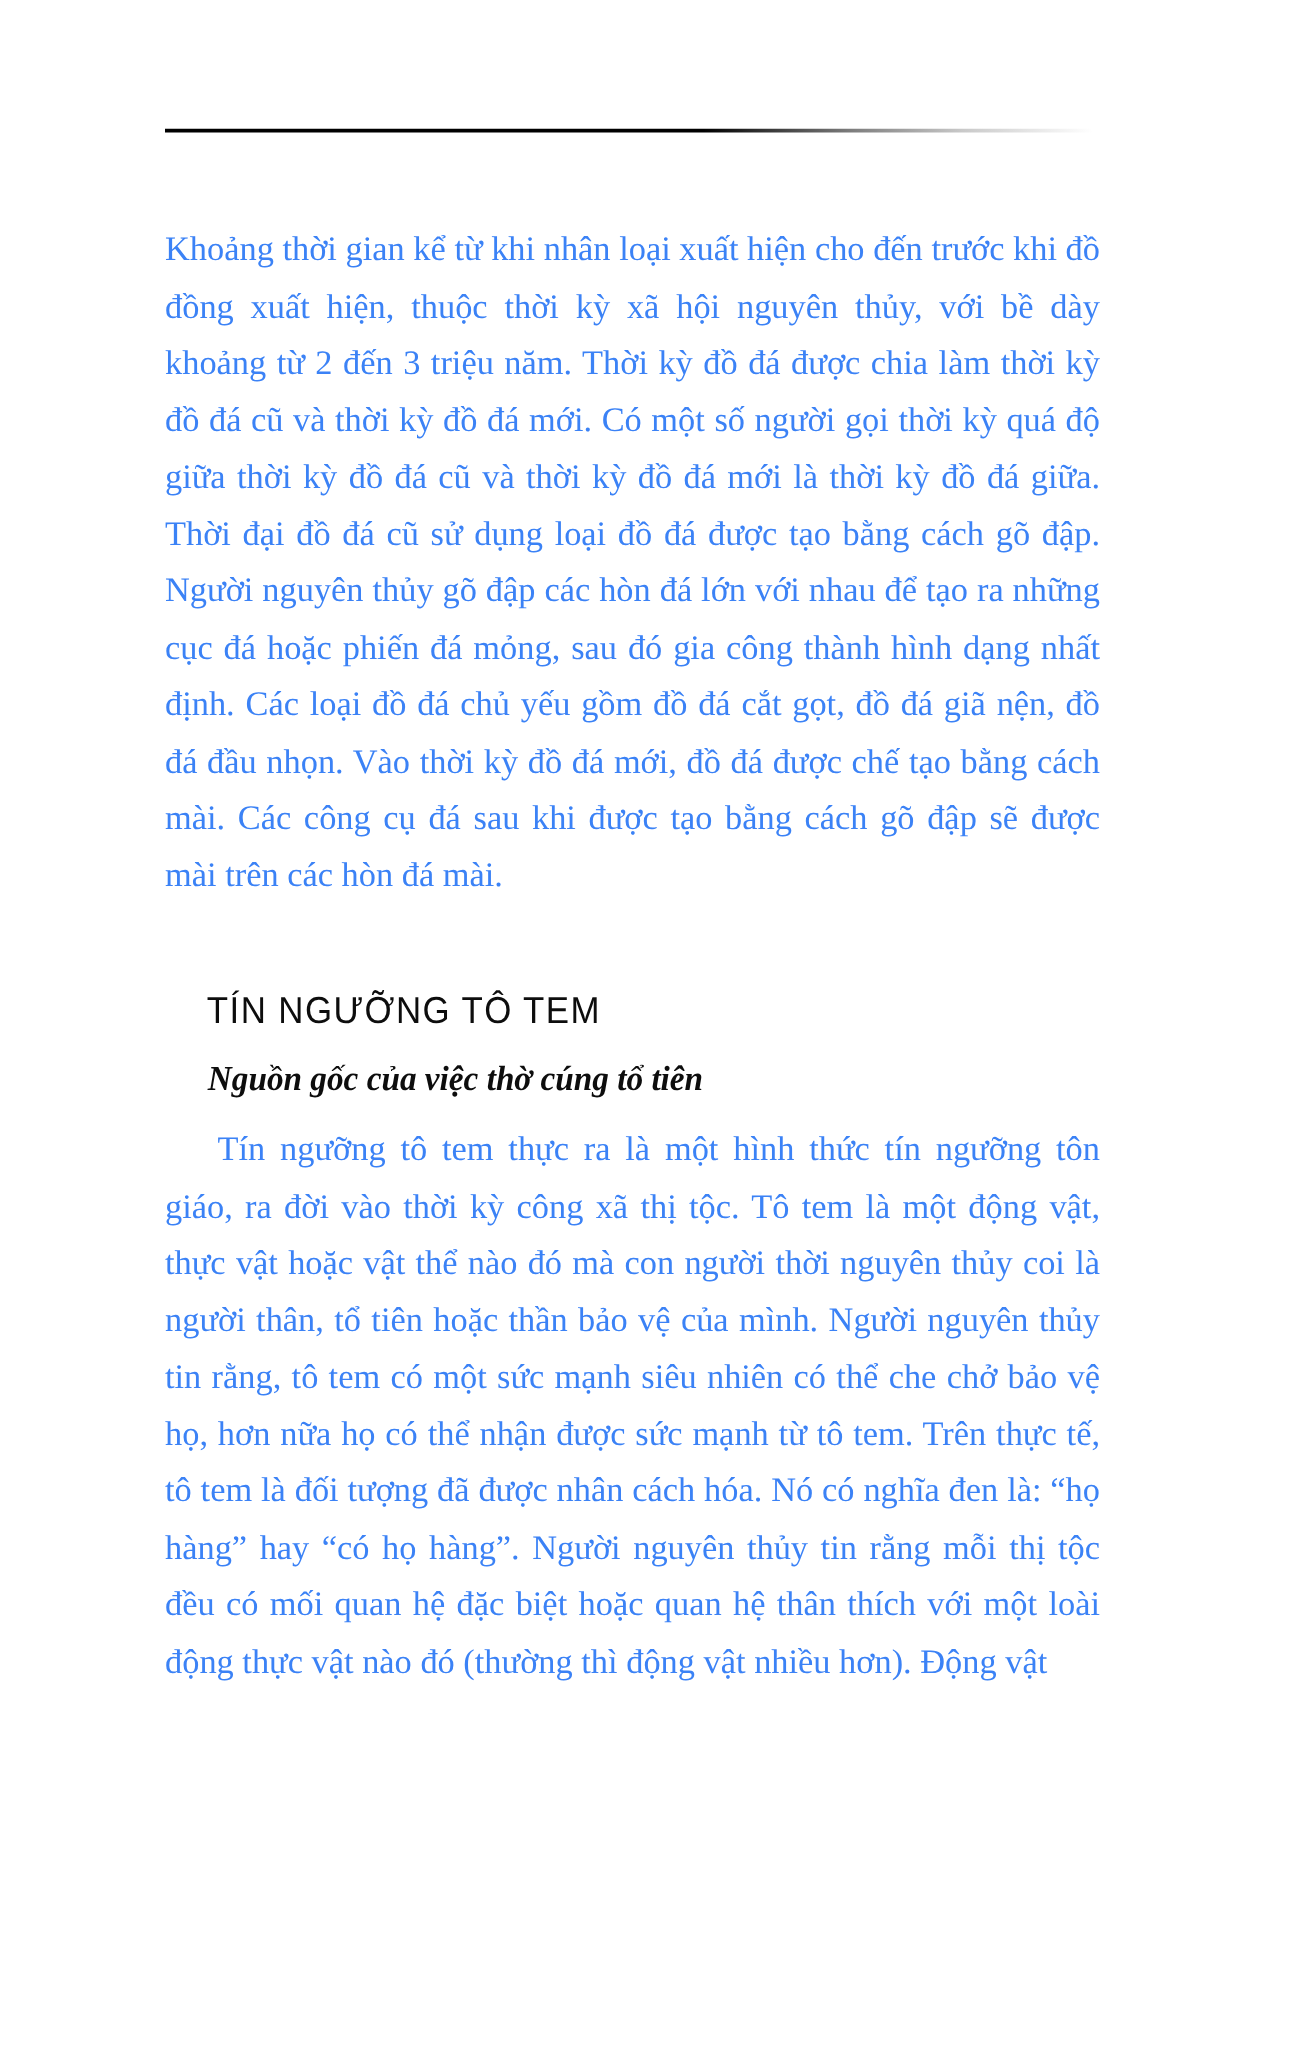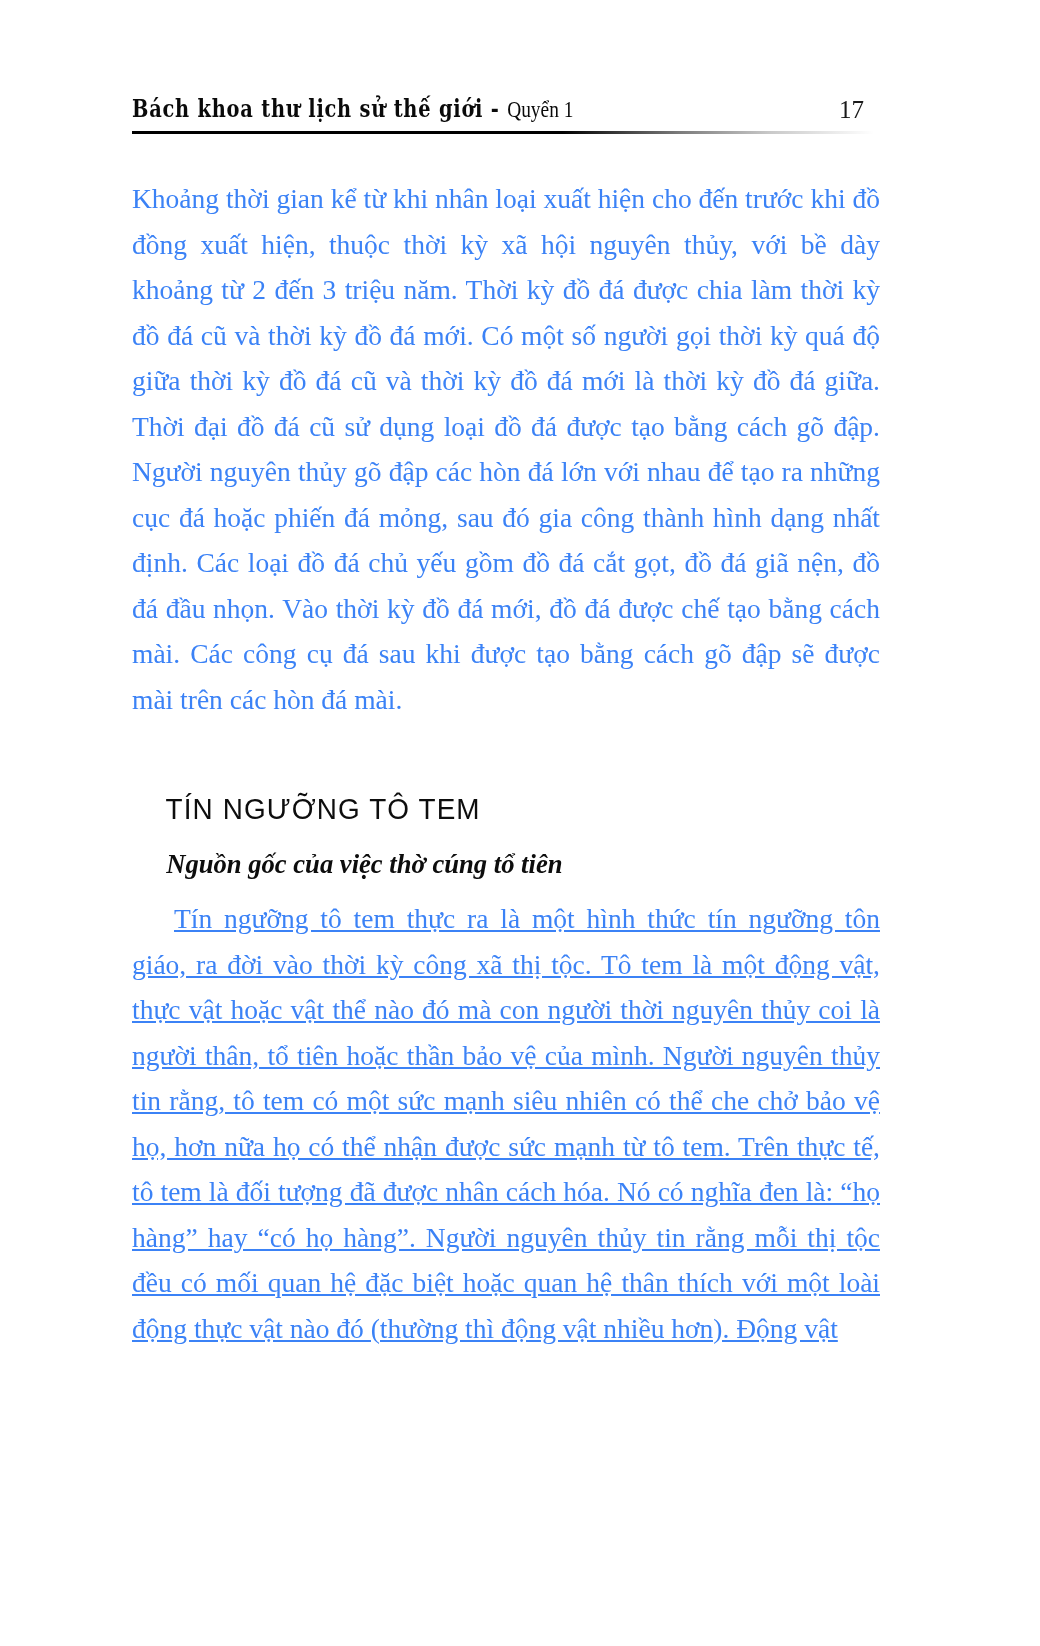--- a/index.html
+++ b/index.html
@@ -82,21 +82,20 @@
     text-align: justify;
     text-justify: inter-word;
     font-size: 27.5px;
     line-height: 45.5px;
     color: #3b82f6;
     text-indent: 0;
     font-family: "Liberation Serif", "DejaVu Serif", serif;
   }
   p.body.indent {
     text-indent: 42px;
-    text-decoration: underline;
   }
 
   
   .section-heading {
     margin: 0;
     padding-left: 36px;
     font-family: "Liberation Sans", "DejaVu Sans", sans-serif;
     font-weight: 300;
     font-size: 30px;
     letter-spacing: 1.2px;
@@ -122,24 +121,20 @@
   .gap-before-heading { height: 70px; }
   .gap-after-heading  { height: 22px; }
   .gap-after-sub      { height: 16px; }
 </style>
 </head>
 <body>
 
 <div class="page">
 
   <div class="header-block">
-    <div class="header-row">
-      <div class="running-head"><span>Bách khoa thư lịch sử thế giới</span><span> - </span><span class="vol">Quyển 1</span></div>
-      <div class="folio">17</div>
-    </div>
     <div class="rule"></div>
   </div>
 
   <div class="content">
 
     <p class="body">Khoảng thời gian kể từ khi nhân loại xuất hiện cho đến trước khi đồ đồng xuất hiện, thuộc thời kỳ xã hội nguyên thủy, với bề dày khoảng từ 2 đến 3 triệu năm. Thời kỳ đồ đá được chia làm thời kỳ đồ đá cũ và thời kỳ đồ đá mới. Có một số người gọi thời kỳ quá độ giữa thời kỳ đồ đá cũ và thời kỳ đồ đá mới là thời kỳ đồ đá giữa. Thời đại đồ đá cũ sử dụng loại đồ đá được tạo bằng cách gõ đập. Người nguyên thủy gõ đập các hòn đá lớn với nhau để tạo ra những cục đá hoặc phiến đá mỏng, sau đó gia công thành hình dạng nhất định. Các loại đồ đá chủ yếu gồm đồ đá cắt gọt, đồ đá giã nện, đồ đá đầu nhọn. Vào thời kỳ đồ đá mới, đồ đá được chế tạo bằng cách mài. Các công cụ đá sau khi được tạo bằng cách gõ đập sẽ được mài trên các hòn đá mài.</p>
 
     <div class="gap-before-heading"></div>
 
     <h2 class="section-heading">TÍN NGƯỠNG TÔ TEM</h2>

